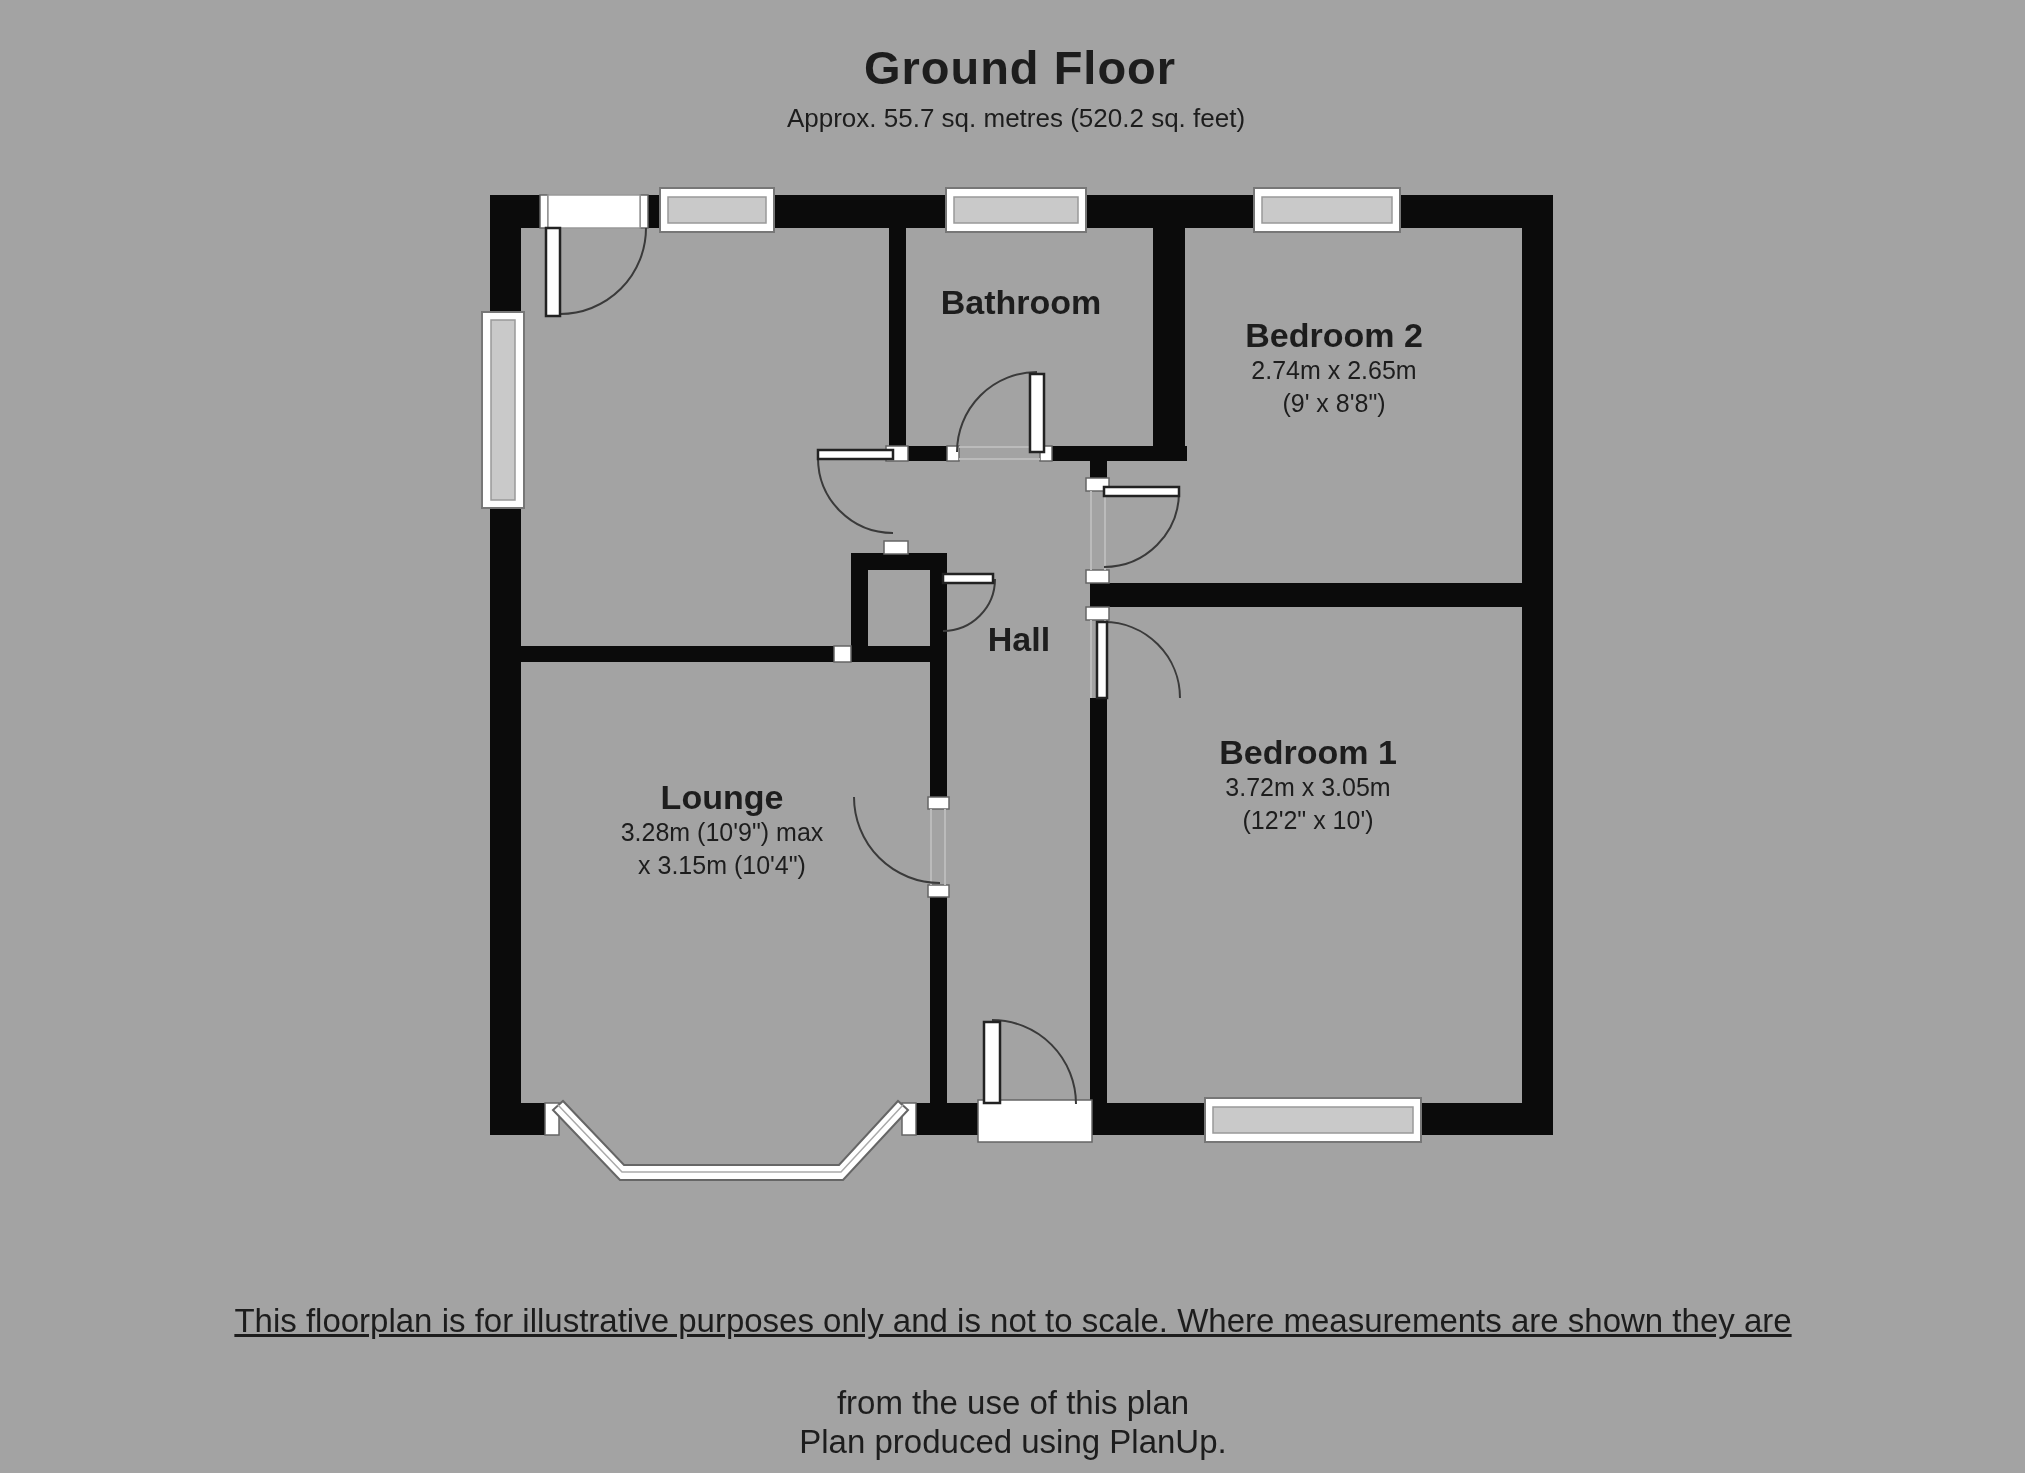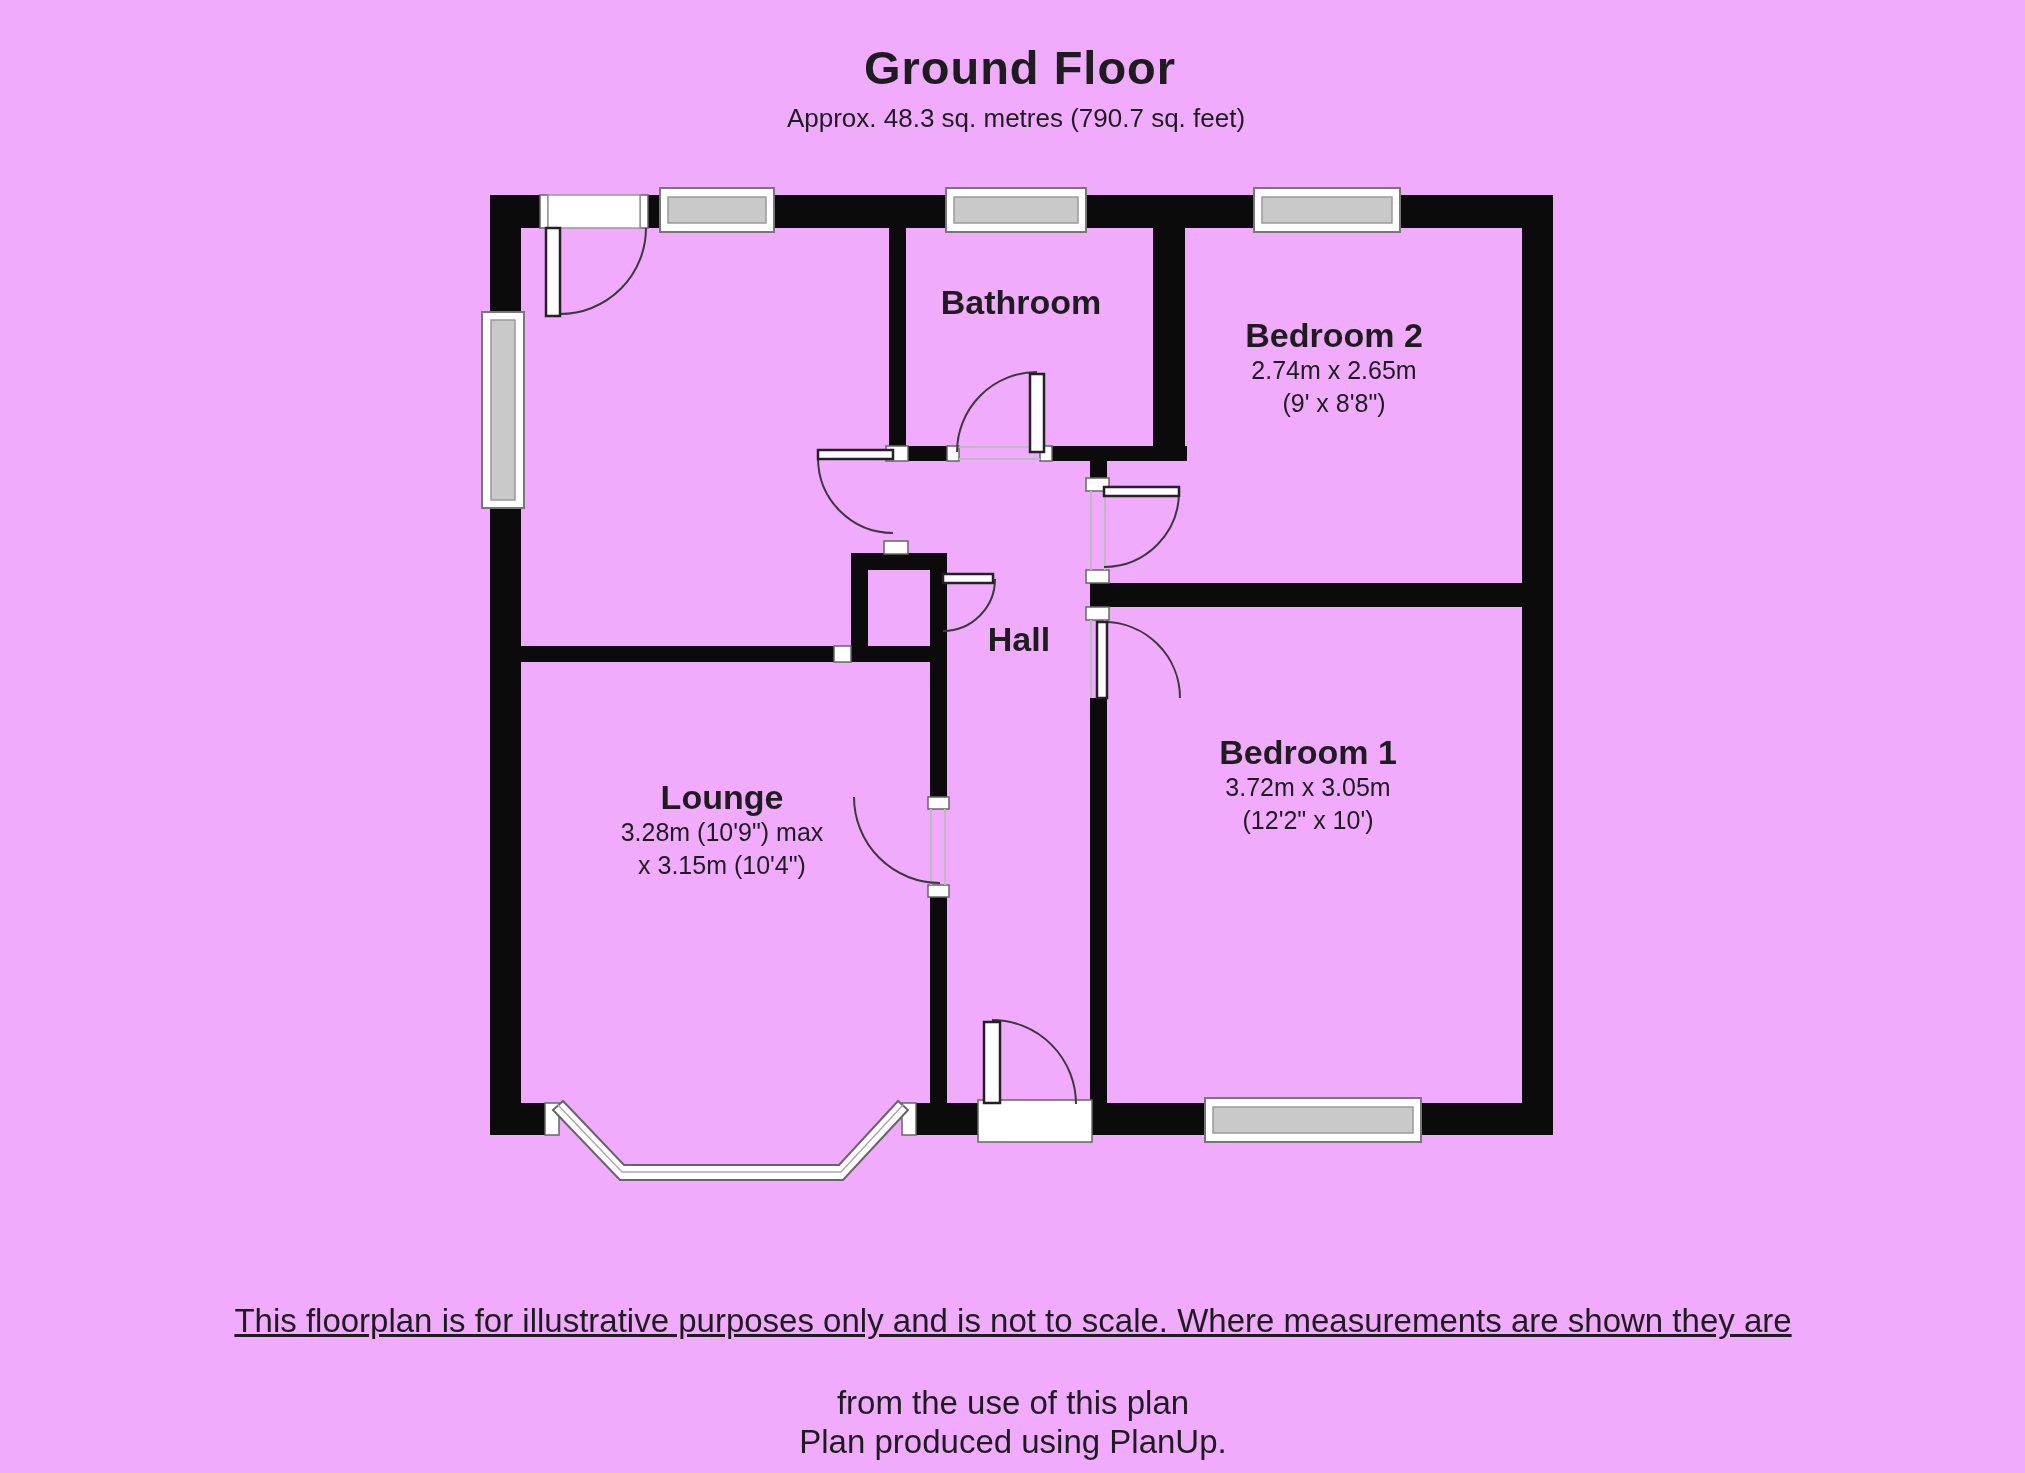--- a/index.html
+++ b/index.html
@@ -5,21 +5,21 @@
   :root{
     --wall:#0b0b0b;
     --glass:#c9c9c9;
     --ink:#1d1d1d;
     --frame-stroke:#666;
   }
   html,body{margin:0;padding:0;background:#fff;}
   #stage{
     position:relative;
     width:2025px;height:1473px;
-    background:#f0abfc;
+    background:#a3a3a3;
     font-family:"Liberation Sans", sans-serif;
     color:var(--ink);
     overflow:hidden;
   }
   #plan-svg{position:absolute;left:0;top:0;}
   .txt{position:absolute;transform:translateX(-50%);text-align:center;white-space:nowrap;}
   .page-title{font-size:47px;font-weight:bold;letter-spacing:1px;}
   .page-subtitle{font-size:26px;}
   .room-label .room-name{font-size:34px;font-weight:bold;line-height:38px;}
   .room-label .room-dim{font-size:25px;line-height:33px;}
@@ -152,21 +152,21 @@
       <path class="swing" d="M940,883 A86,86 0 0 1 854,797"></path>
     </g>
 
     <g>
       <path class="swing" d="M995,579 A52,52 0 0 1 943,631"></path>
       <rect class="leaf" x="943" y="574" width="50" height="9"></rect>
     </g>
   </svg>
 
   <div class="txt page-title" style="left:1020px;top:40px;">Ground Floor</div>
-  <div class="txt page-subtitle" style="left:1016px;top:103px;">Approx. 48.3 sq. metres (790.7 sq. feet)</div>
+  <div class="txt page-subtitle" style="left:1016px;top:103px;">Approx. 55.7 sq. metres (520.2 sq. feet)</div>
 
 
   <div class="txt room-label" style="left:1021px;top:283px;">
     <div class="room-name">Bathroom</div>
   </div>
 
   <div class="txt room-label" style="left:1334px;top:316px;">
     <div class="room-name">Bedroom 2</div>
     <div class="room-dim">2.74m x 2.65m</div>
     <div class="room-dim">(9' x 8'8")</div>

